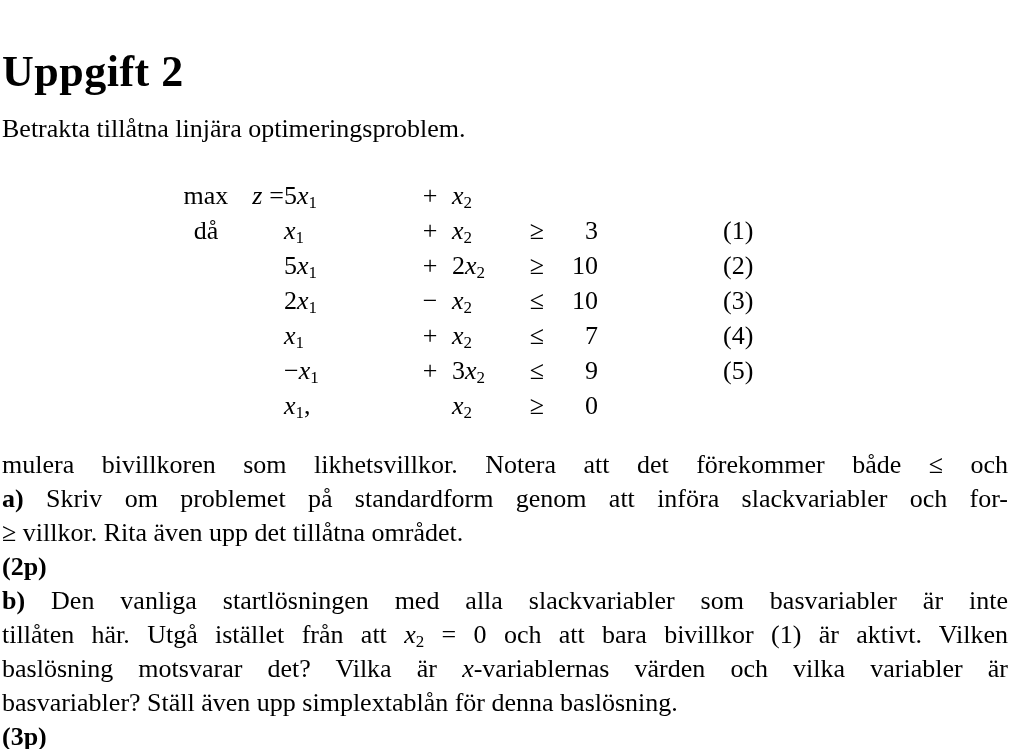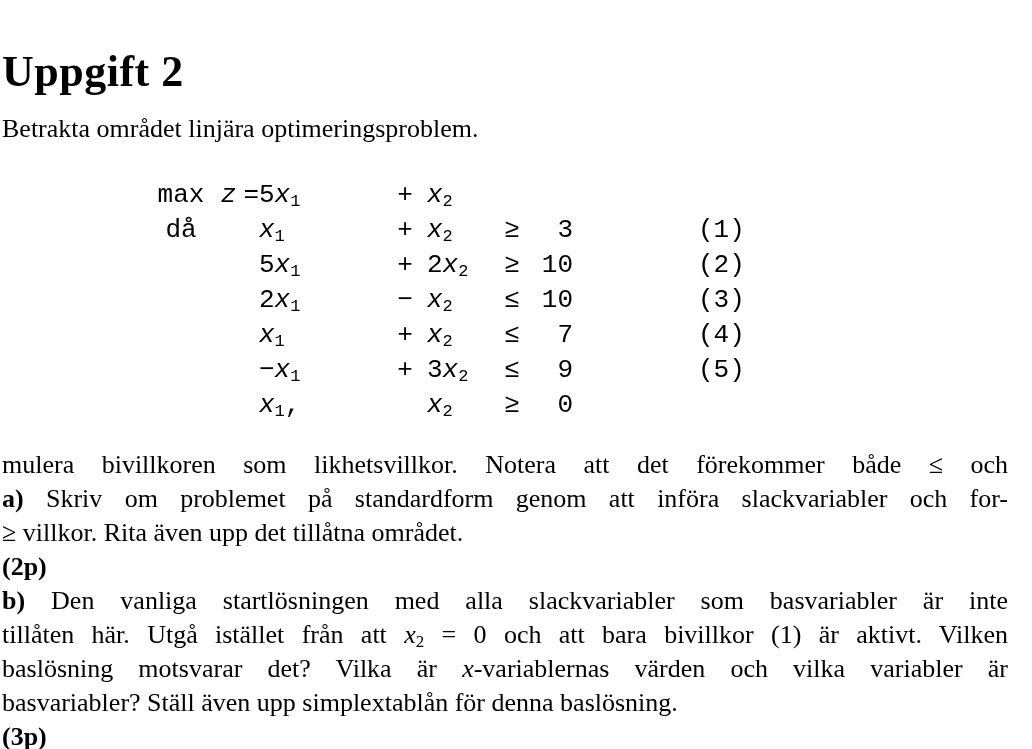--- a/index.html
+++ b/index.html
@@ -16,23 +16,22 @@
     font-size:44px; font-weight:bold;
     letter-spacing:0.5px;
     margin-top:40px;
   }
   .intro {
     position:absolute; left:2px; top:112px;
     font-size:26px; line-height:34px;
   }
   
   .eqblock {
-    position:absolute; left:153px; top:178px;
+    position:absolute; left:178px; top:178px;
     font-size:26px;
-    font-family:Liberation Mono, monospace;
   }
   .eqrow { display:flex; height:35px; line-height:35px; align-items:baseline; }
   .c-label { width:56px;  text-align:center; display:inline-block; }
   .c-z     { width:50px;  text-align:right;  display:inline-block; }
   .c-t1    { width:124px; text-align:left;  display:inline-block; }
   .c-op    { width:44px;  text-align:center; display:inline-block; }
   .c-t2    { width:56px;   display:inline-block; }
   .c-rel   { width:58px;  text-align:center; display:inline-block; }
   .c-rhs   { width:32px;  text-align:right;  display:inline-block; }
   .c-tag   { margin-left:125px; width:52px; text-align:left; display:inline-block; }
@@ -59,21 +58,21 @@
   .bold { font-weight:bold; }
   .pts { font-weight:bold; }
   #para-a { top:448px; }
   #para-b { top:584px; }
 </style>
 </head>
 <body>
 
 <div class="title">Uppgift 2</div>
 
-<div class="intro">Betrakta området linjära optimeringsproblem.</div>
+<div class="intro">Betrakta tillåtna linjära optimeringsproblem.</div>
 
 <div class="eqblock">
 
   <div class="eqrow">
     <span class="c-label">max</span>
     <span class="c-z"><span class="mi">z</span><span class="zeq">=</span></span>
     <span class="c-t1"><span>5</span><span class="mi">x</span><span class="msub">1</span></span>
     <span class="c-op">+</span>
     <span class="c-t2"><span></span><span class="mi">x</span><span class="msub">2</span></span>
     <span class="c-rel"></span>

